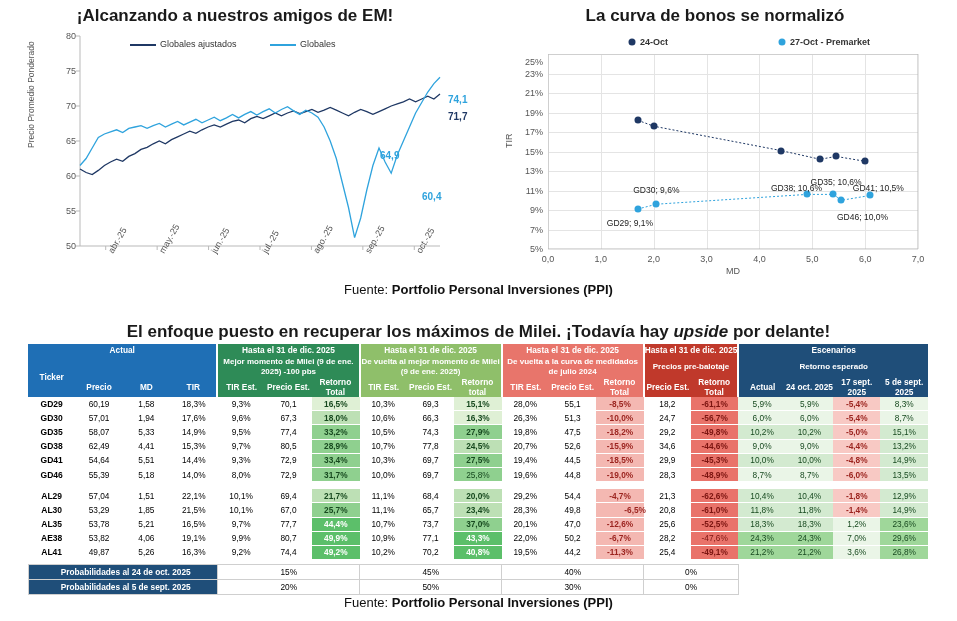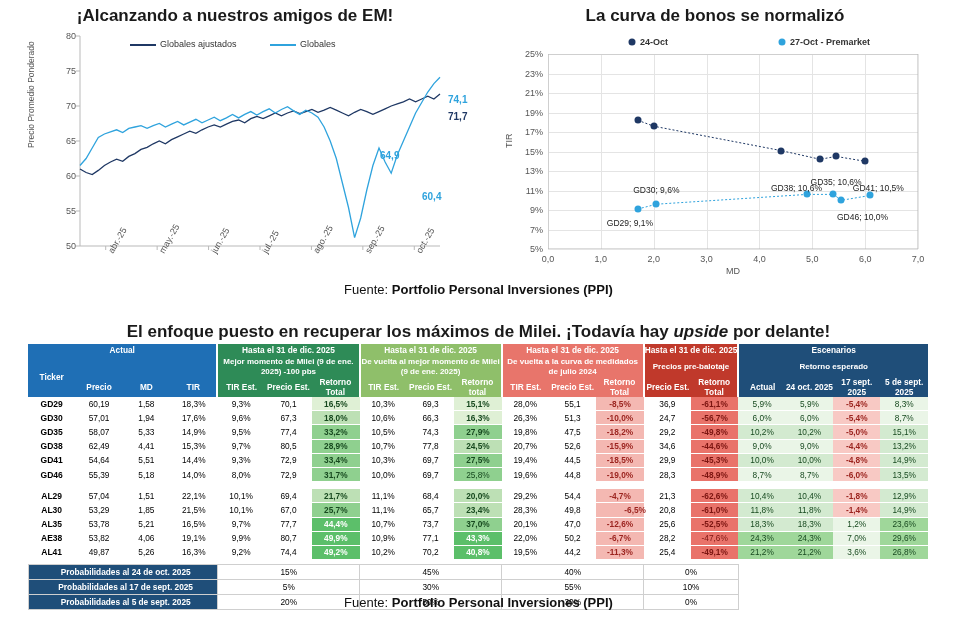--- a/index.html
+++ b/index.html
@@ -163,21 +163,21 @@
       <div class="ylab-r" style="top: 97.5px;">15%</div>
       <div class="grid-h" style="top: 78px;"></div>
       <div class="ylab-r" style="top: 78px;">17%</div>
       <div class="grid-h" style="top: 58.5px;"></div>
       <div class="ylab-r" style="top: 58.5px;">19%</div>
       <div class="grid-h" style="top: 39px;"></div>
       <div class="ylab-r" style="top: 39px;">21%</div>
       <div class="grid-h" style="top: 19.5px;"></div>
       <div class="ylab-r" style="top: 19.5px;">23%</div>
       <div class="grid-h" style="top: 0px;"></div>
-      <div class="ylab-r" style="top: 0px;">25%</div>
+      <div class="ylab-r" style="top: 8px;">25%</div>
       <svg width="370" height="195" style="position: absolute; left: 0px; top: 0px;">
         <rect x="0" y="0" width="370" height="195" fill="none" stroke="#b9b9b9"></rect>
         <path d="M89.9,66.3L105.7,72.2L232.6,96.5L272.2,105.3L288.1,102.4L317.1,107.3" fill="none" stroke="#1f3864" stroke-width="1" stroke-dasharray="2,2"></path>
         <path d="M89.9,155.0L108.4,150.2L259.0,140.4L285.4,140.4L293.4,146.3L322.4,141.4" fill="none" stroke="#2fa3dd" stroke-width="1" stroke-dasharray="2,2"></path>
       </svg>
       <div class="pt" style="left: 89.8571px; top: 66.3px; background: rgb(31, 56, 100);"></div>
       <div class="pt" style="left: 105.714px; top: 72.15px; background: rgb(31, 56, 100);"></div>
       <div class="pt" style="left: 232.571px; top: 96.525px; background: rgb(31, 56, 100);"></div>
       <div class="pt" style="left: 272.214px; top: 105.3px; background: rgb(31, 56, 100);"></div>
       <div class="pt" style="left: 288.071px; top: 102.375px; background: rgb(31, 56, 100);"></div>
@@ -257,21 +257,21 @@
           <td class="num">18,3%</td>
           <td class="num">9,3%</td>
           <td class="num">70,1</td>
           <td class="num" style="background: rgb(223, 240, 213); color: rgb(23, 73, 31); font-weight: bold;">16,5%</td>
           <td class="num">10,3%</td>
           <td class="num">69,3</td>
           <td class="num" style="background: rgb(223, 240, 213); color: rgb(23, 73, 31); font-weight: bold;">15,1%</td>
           <td class="num">28,0%</td>
           <td class="num">55,1</td>
           <td class="num" style="background: rgb(244, 184, 178); color: rgb(156, 37, 32); font-weight: bold;">-8,5%</td>
-          <td class="num">36,9</td>
+          <td class="num">18,2</td>
           <td class="num" style="background: rgb(233, 115, 106); color: rgb(123, 20, 16); font-weight: bold;">-61,1%</td>
           <td class="num" style="background: rgb(234, 245, 231); color: rgb(23, 73, 31);">5,9%</td>
           <td class="num" style="background: rgb(234, 245, 231); color: rgb(23, 73, 31);">5,9%</td>
           <td class="num" style="background: rgb(248, 201, 196); color: rgb(156, 37, 32); font-weight: bold;">-5,4%</td>
           <td class="num" style="background: rgb(234, 245, 231); color: rgb(23, 73, 31); margin-top: 30px;">8,3%</td>
         </tr>
         <tr class="datarow">
           <td class="tkr">GD30</td>
           <td class="num">57,01</td>
           <td class="num">1,94</td>
@@ -490,28 +490,20 @@
     <tbody id="probbody">
         <tr>
           <td class="prob-lbl" colspan="4">Probabilidades al 24 de oct. 2025</td>
           <td colspan="3">15%</td>
           <td colspan="3">45%</td>
           <td colspan="3">40%</td>
           <td colspan="2">0%</td>
           <td colspan="4" style="border: none;"></td>
         </tr>
         <tr>
-          <td class="prob-lbl" colspan="4">Probabilidades al 17 de sept. 2025</td>
-          <td colspan="3">5%</td>
-          <td colspan="3">30%</td>
-          <td colspan="3">55%</td>
-          <td colspan="2">10%</td>
-          <td colspan="4" style="border: none;"></td>
-        </tr>
-        <tr>
           <td class="prob-lbl" colspan="4">Probabilidades al 5 de sept. 2025</td>
           <td colspan="3">20%</td>
           <td colspan="3">50%</td>
           <td colspan="3">30%</td>
           <td colspan="2">0%</td>
           <td colspan="4" style="border: none;"></td>
         </tr>
       </tbody>
   </table>
 </div>

